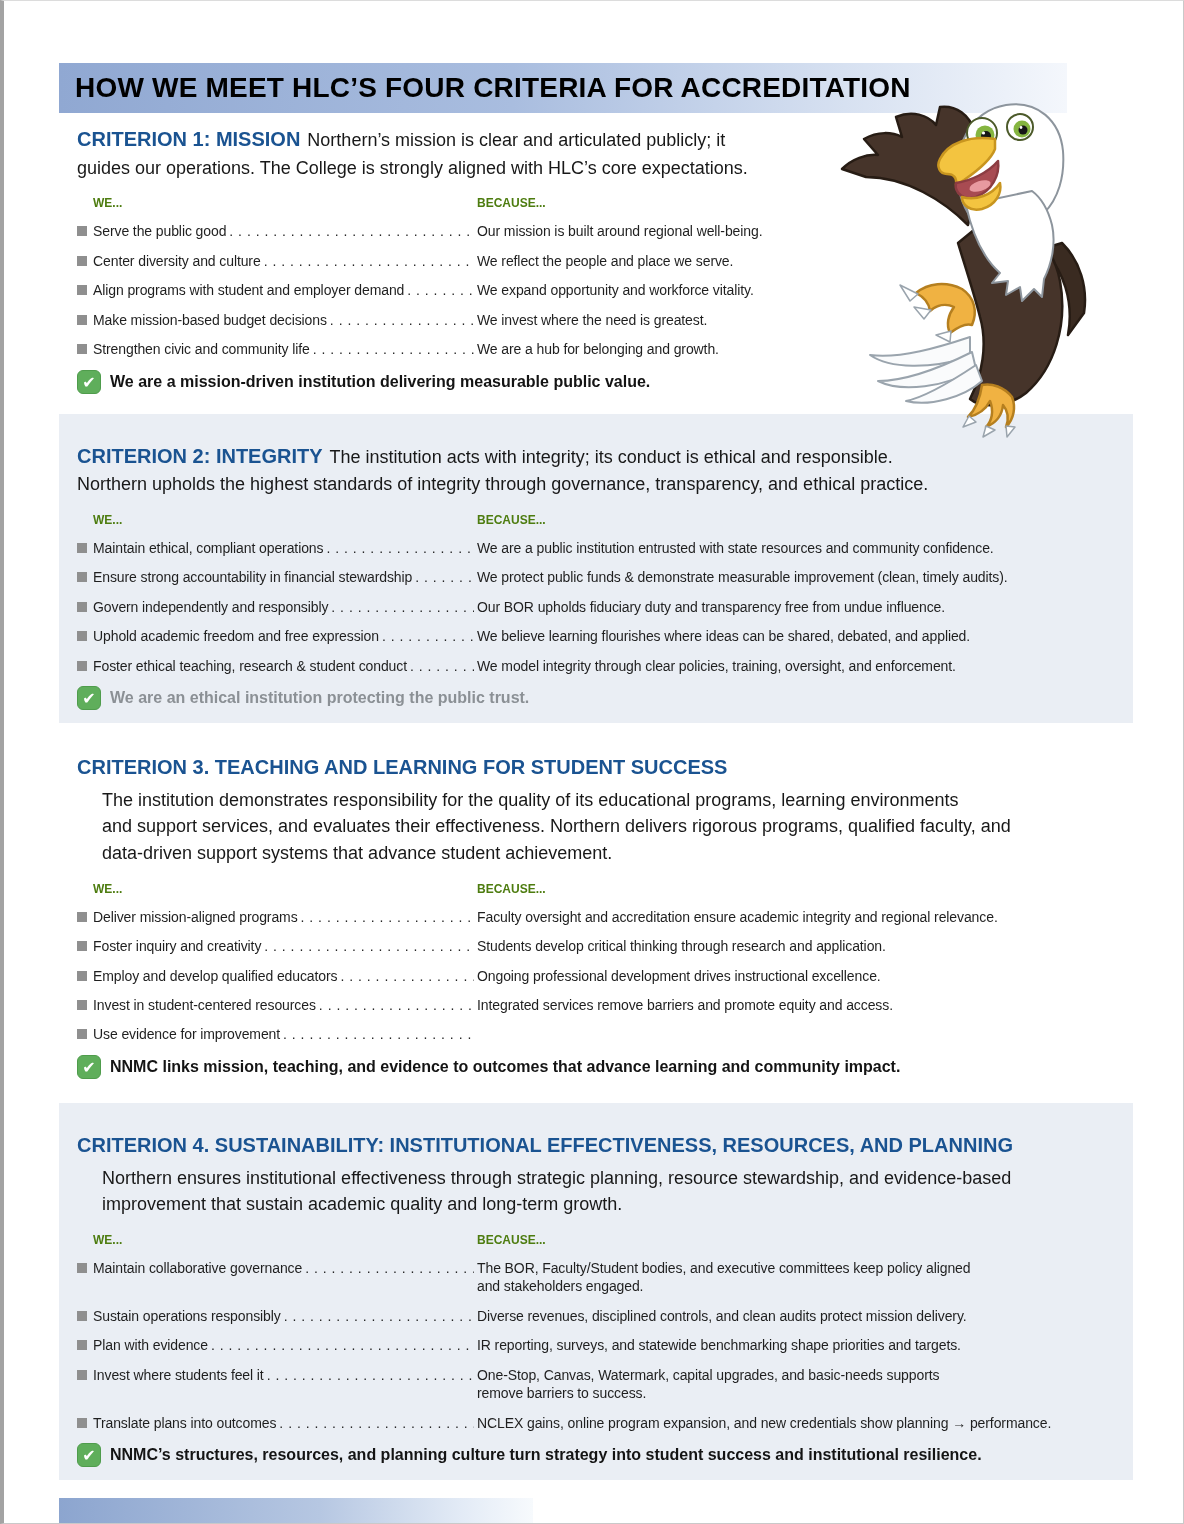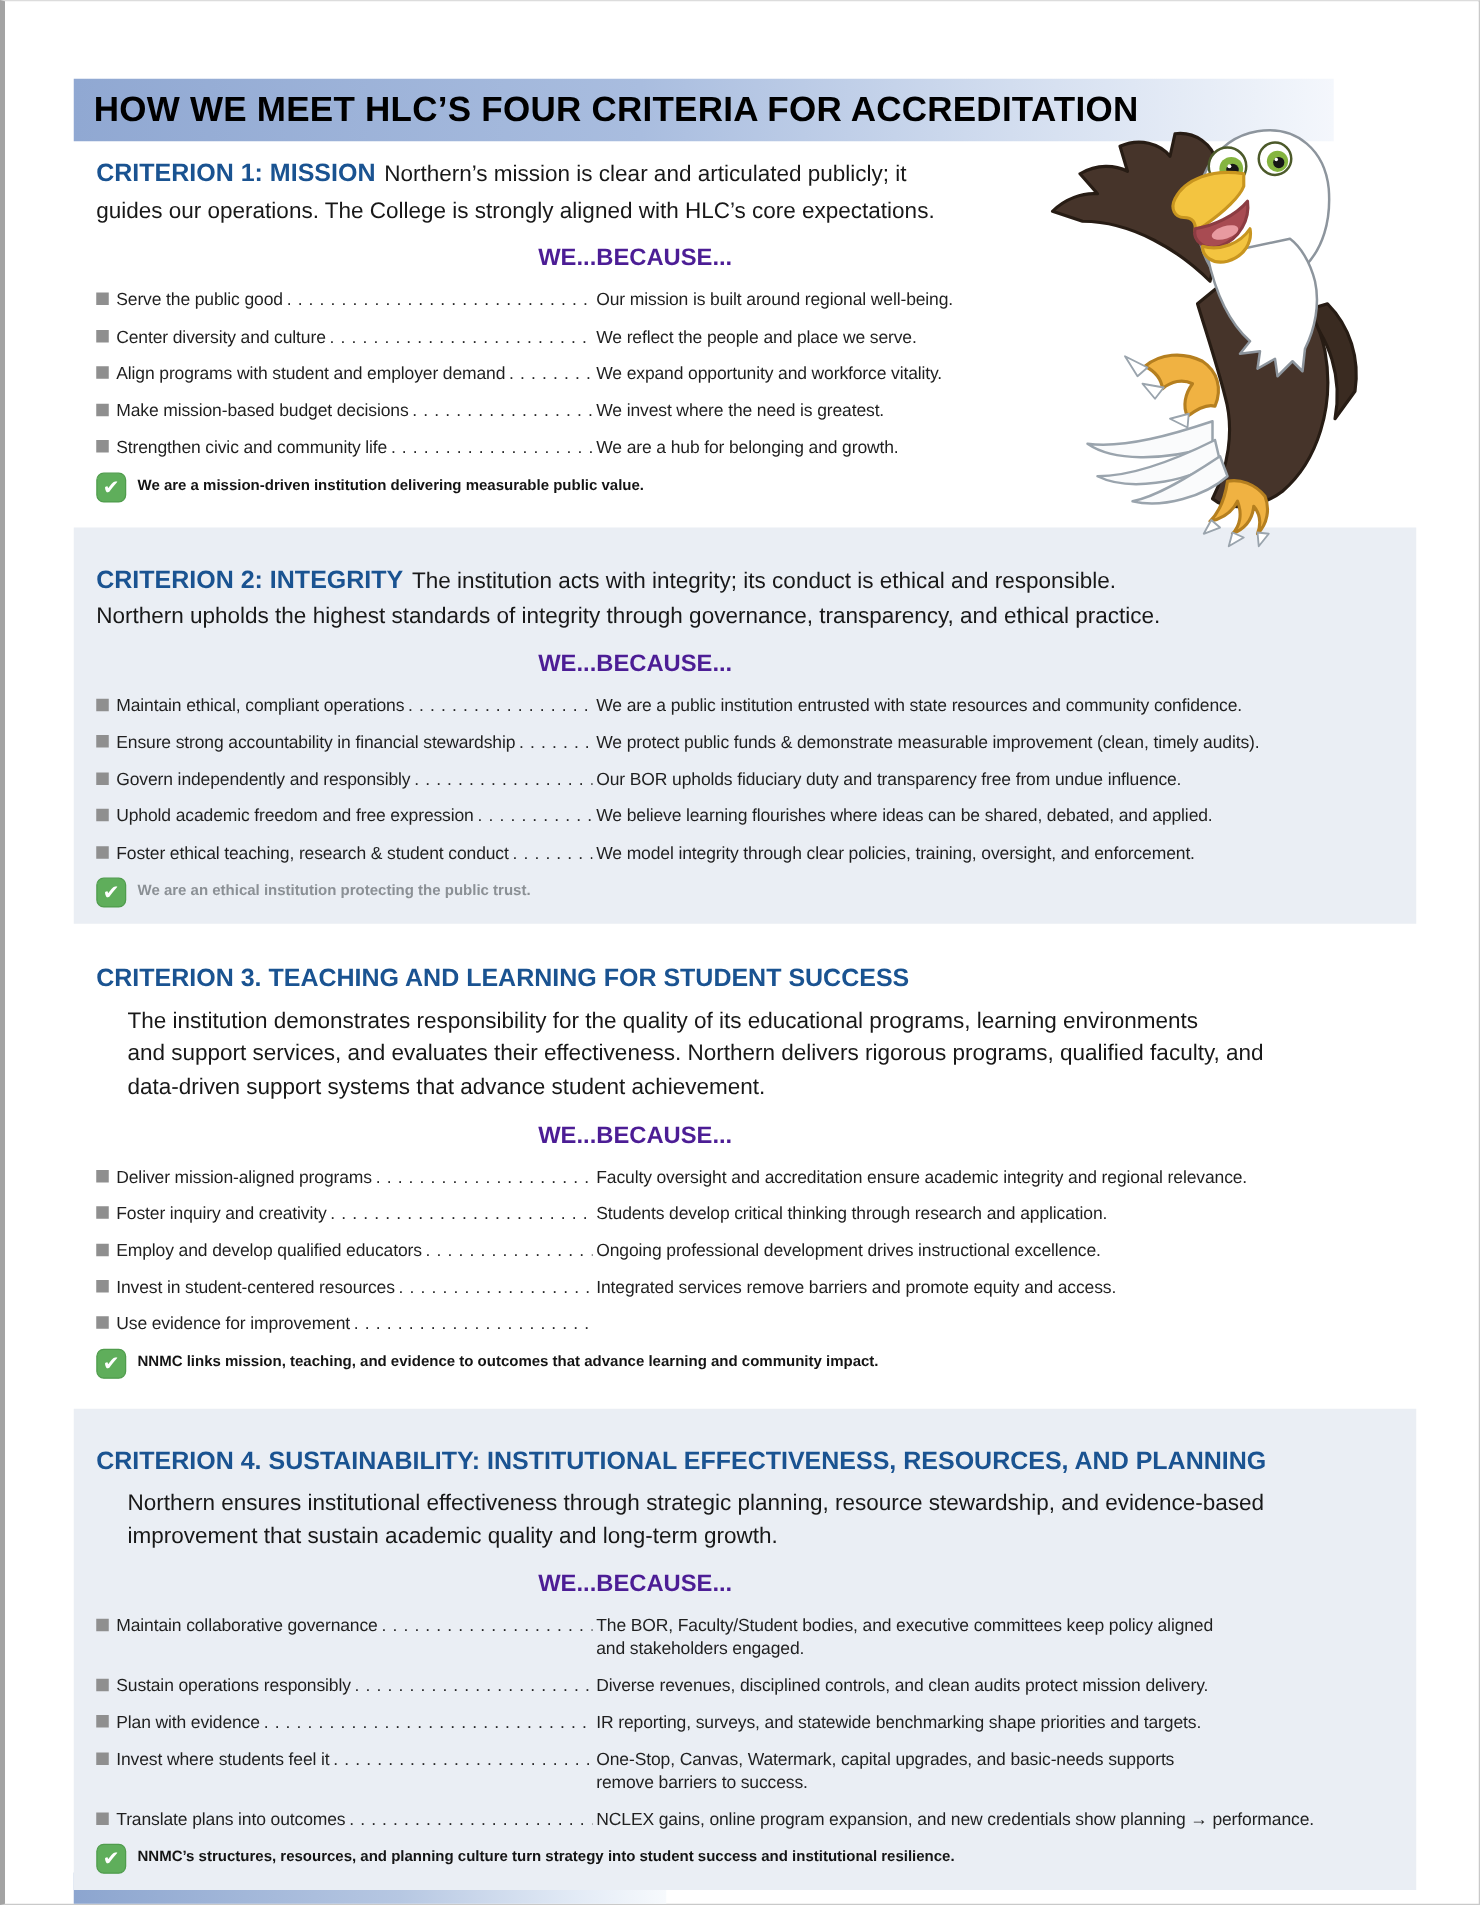--- a/index.html
+++ b/index.html
@@ -27,37 +27,37 @@
   section.s1{margin-bottom:30px;}
   section.s2{margin-bottom:24px;}
   section.s3{margin-bottom:0;}
   .lede{margin:0 0 6px 0;font-size:18px;line-height:1.48;color:#181818;}
   .s0 .lede{max-width:760px;}
   .crit-heading{color:#1a5391;font-weight:bold;font-size:20px;}
   .crit-intro{white-space:pre-line;}
   section.inline .crit-intro{margin-left:7px;}
   section.block .crit-heading{display:block;margin-bottom:4px;}
   section.block .crit-intro{display:block;margin-left:25px;}
-  .cols-header{display:flex;padding-left:16px;margin:15px 0 12px 0;font-weight:bold;font-size:19px;color:#4c1d95;text-align:right;}
+  .cols-header{display:flex;padding-left:16px;margin:15px 0 12px 0;font-weight:bold;font-size:12px;color:#4d7c0f;}
   .we-label{width:384px;flex:0 0 384px;}
   .rows{margin:0;}
   .row{display:flex;align-items:flex-start;margin-bottom:11px;font-size:14px;line-height:1.32;letter-spacing:-.1px;color:#1f1f1f;}
   .bullet{flex:0 0 10px;height:10px;background:#8f8f8f;margin:4px 6px 0 0;}
   .left{flex:0 0 384px;display:flex;align-items:baseline;min-width:0;}
   .lbl{white-space:nowrap;}
   .leader{flex:1 1 auto;overflow:hidden;white-space:nowrap;color:#262626;margin:0 3px 0 3px;}
   .leader::after{content:". . . . . . . . . . . . . . . . . . . . . . . . . . . . . . . . . . . . . . . . . . . . . . . . . . . . . . . . . . . . . . . . . . . . . . . . . . . .";letter-spacing:.5px;}
   .right{flex:1;white-space:pre-line;min-width:0;}
   .takeaway{display:flex;align-items:flex-start;margin-top:4px;}
   .check{
     flex:0 0 24px;height:24px;background:#5fae5b;border:1px solid #4f9c4c;border-radius:6px;
     color:#fff;font-size:16px;line-height:24px;text-align:center;font-weight:bold;box-sizing:border-box;
     margin-right:9px;
   }
-  .takeaway-text{font-size:12px;font-weight:bold;padding-top:3px;color:#141414;}
+  .takeaway-text{font-size:16px;font-weight:bold;padding-top:3px;color:#141414;}
   .takeaway-text.muted{color:#8b9095;}
   .footer-bar{
     position:absolute;left:55px;top:1497px;width:474px;height:27px;z-index:1;
     background:linear-gradient(to right,#8ca5cf 0%,#b6c7e2 55%,#e3ebf6 85%,#f7fafd 100%);
   }
 </style>
 </head>
 <body>
 
 <header class="title-bar">

